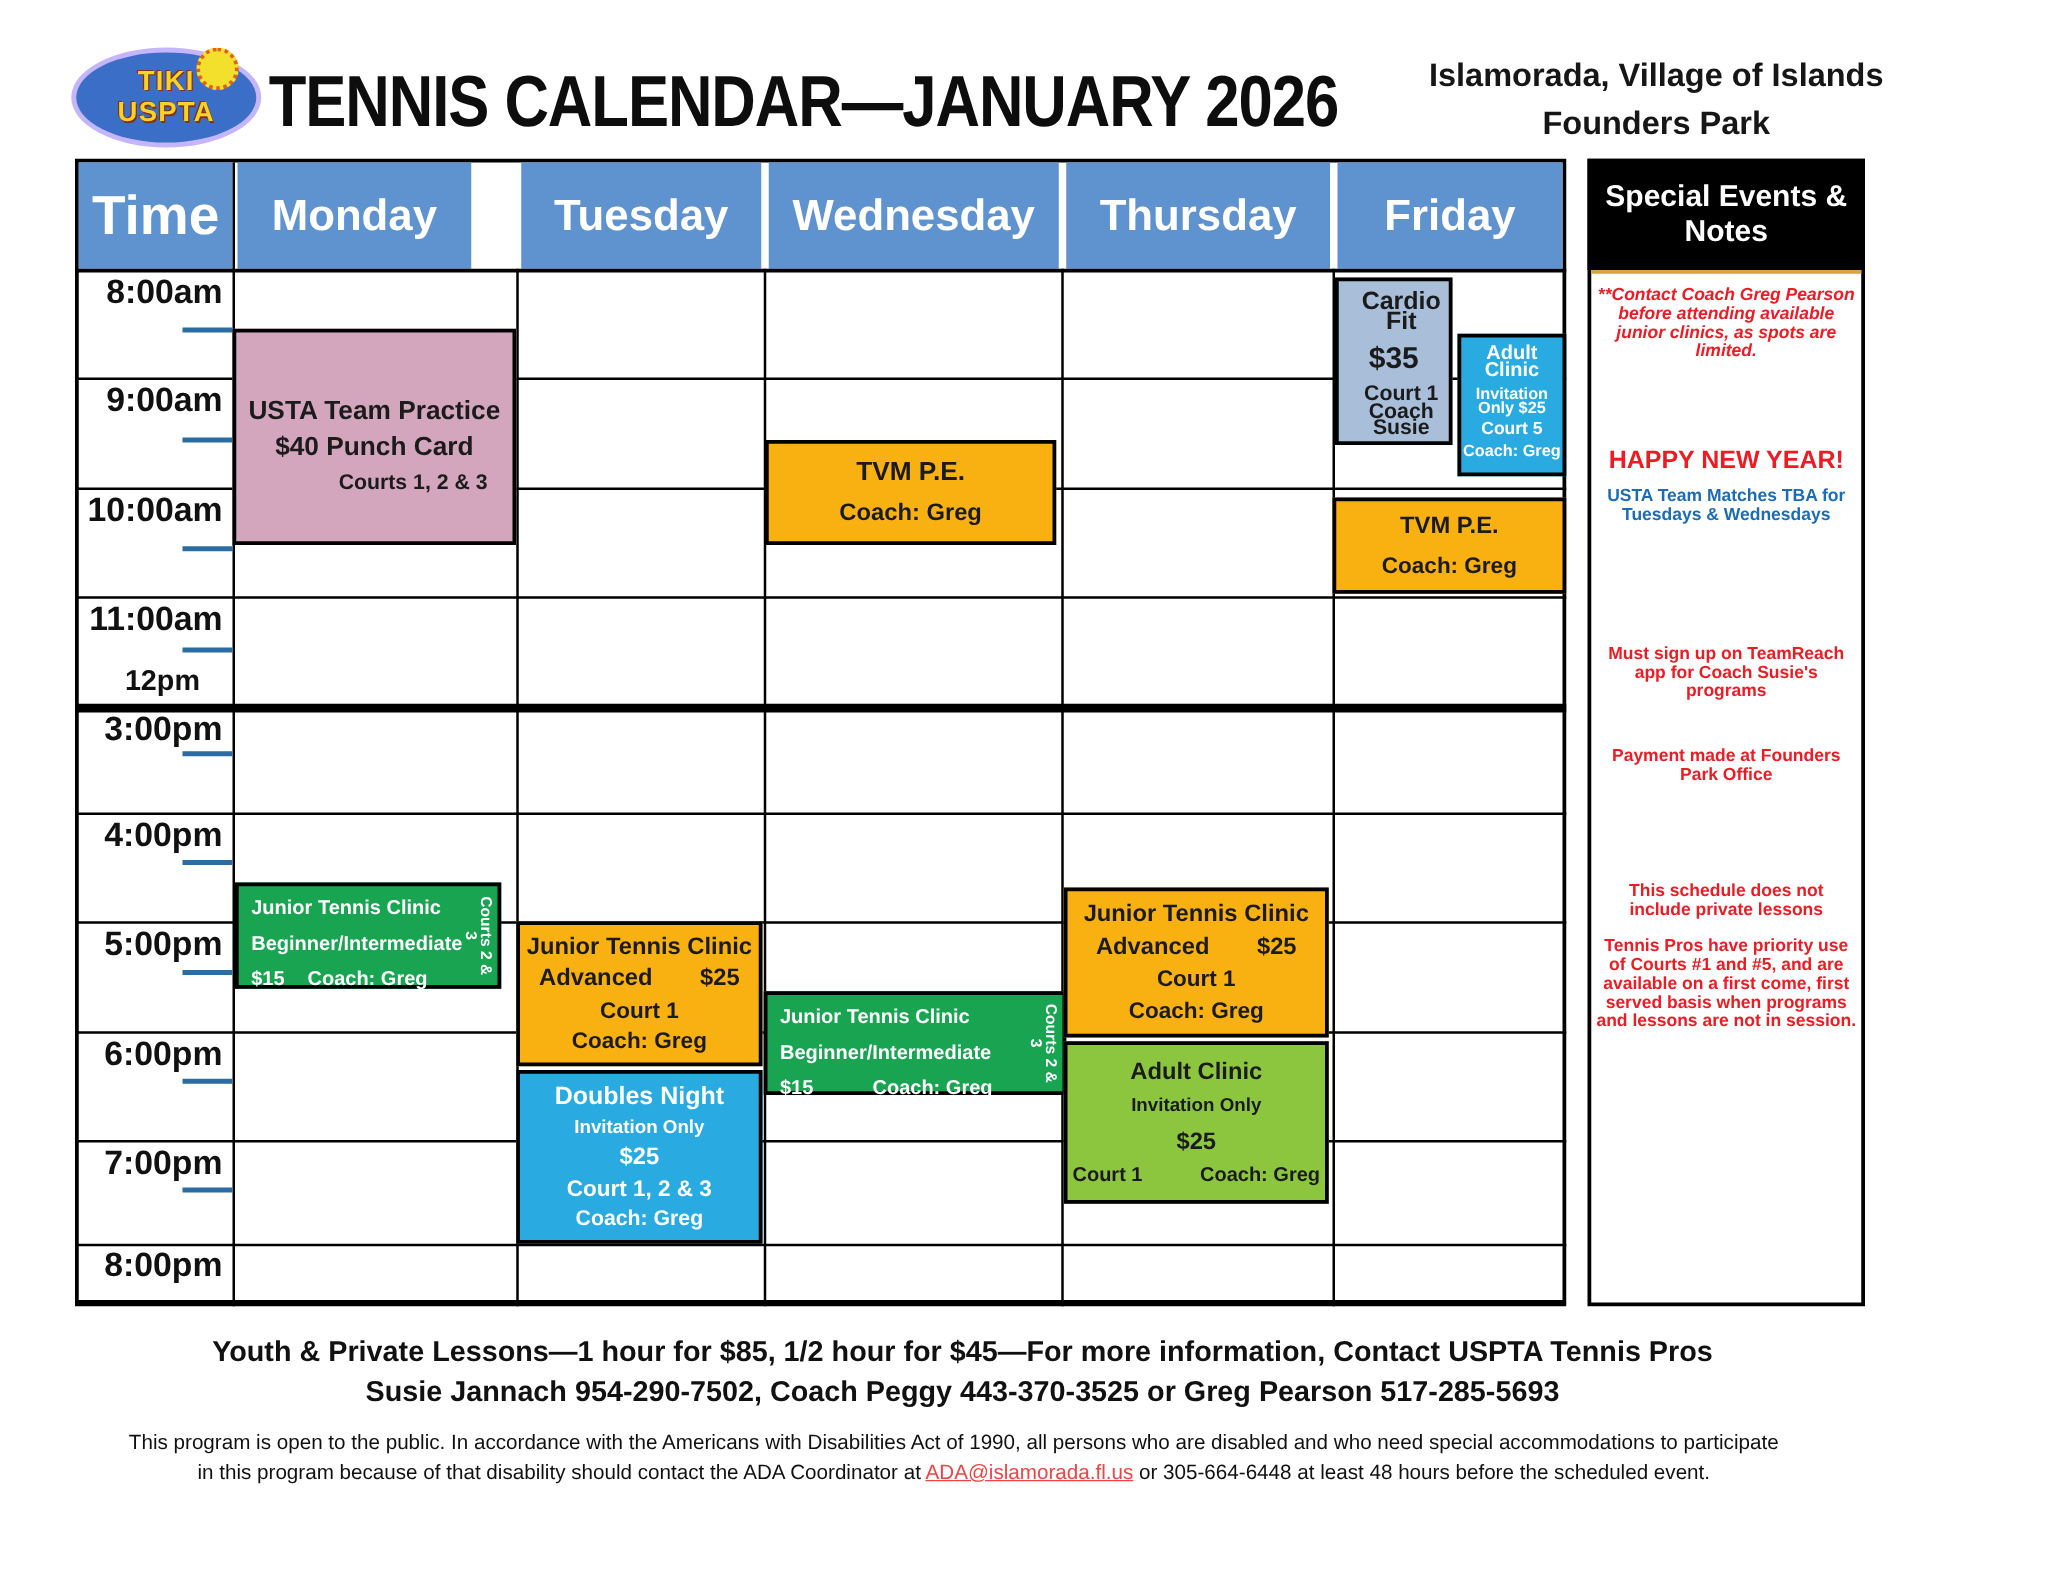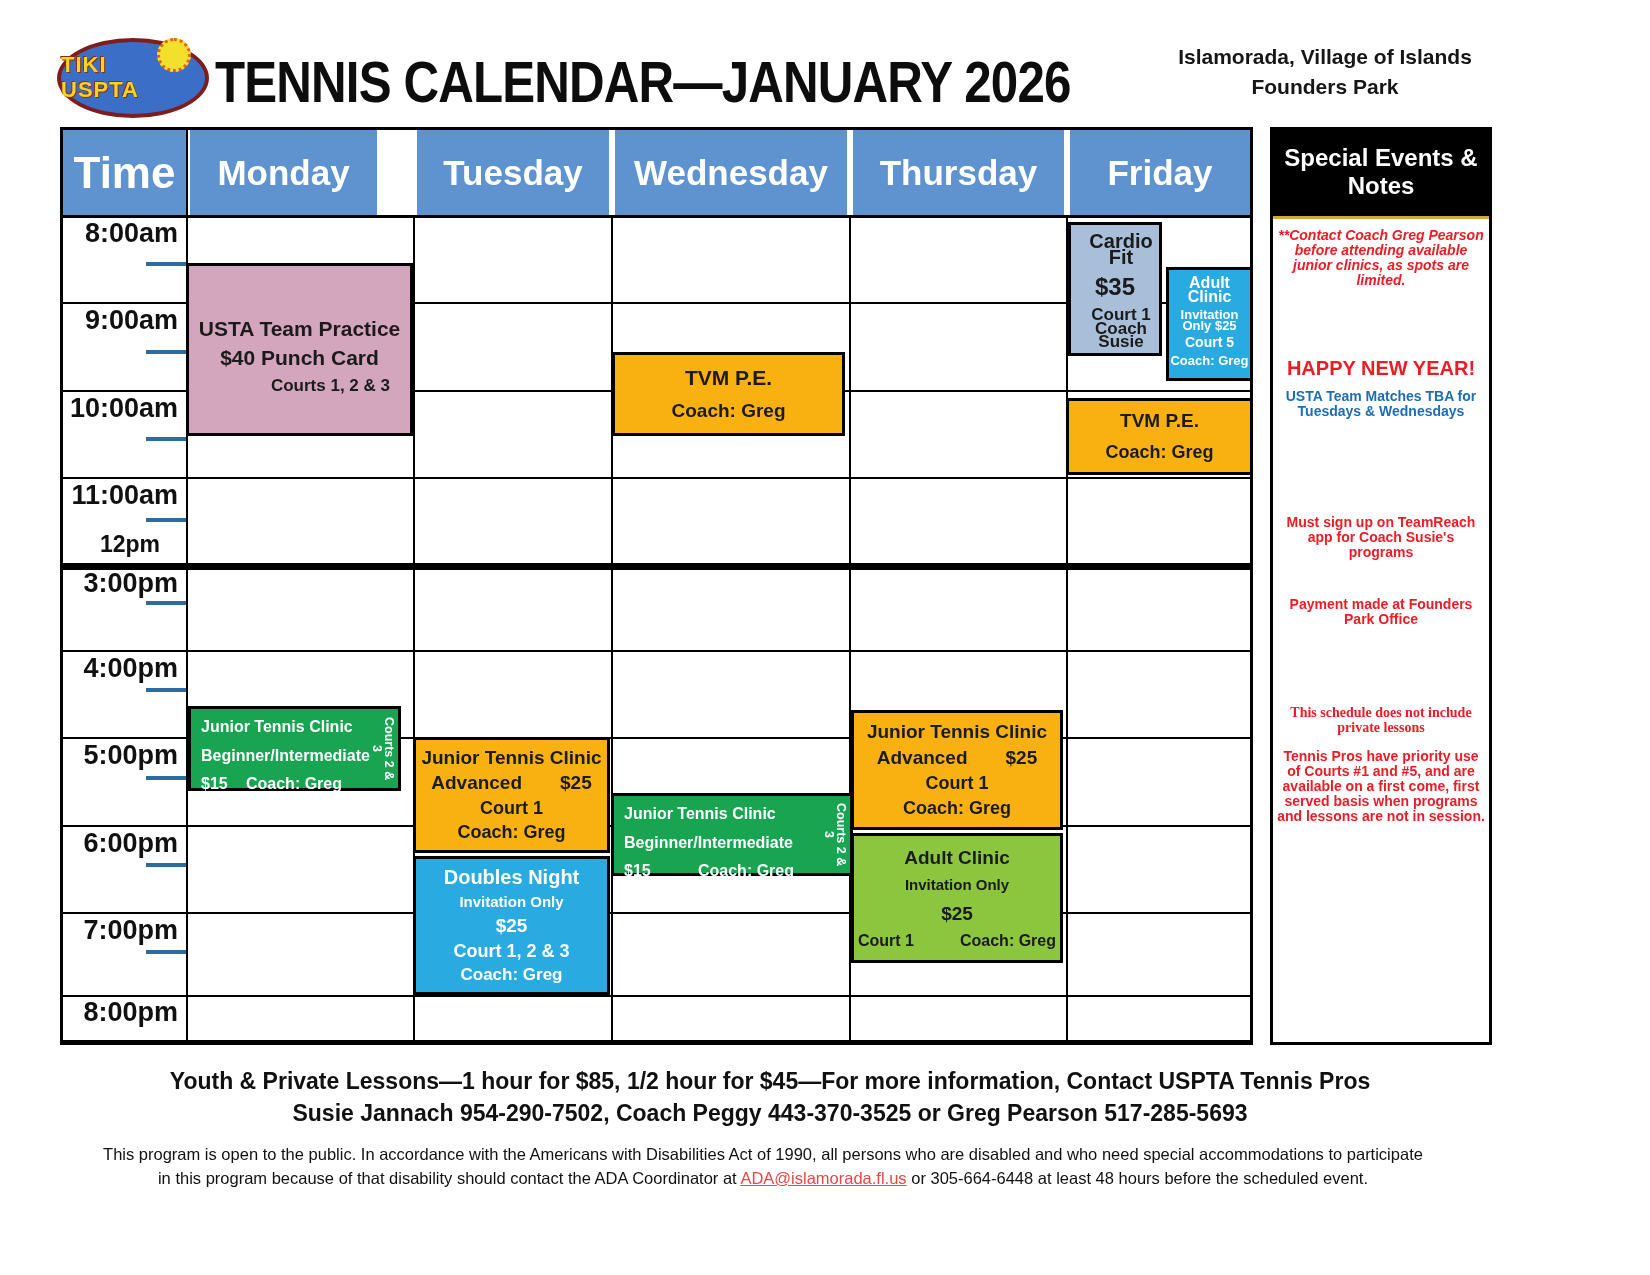--- a/index.html
+++ b/index.html
@@ -1,33 +1,33 @@
 <!DOCTYPE html>
 <html><head>
 <meta charset="utf-8">
 <style>
   html,body{margin:0;padding:0;background:#fff;}
   .page{position:relative;width:1650px;height:1275px;background:#fff;
         font-family:"Liberation Sans",sans-serif;overflow:hidden;}
 
   
   .logo{position:absolute;left:57px;top:38px;width:152px;height:80px;
-        background:#3b6fc7;border:4px solid #7f1d1d;border-radius:50%;
-        box-sizing:border-box;}
+        background:#3b6fc7;border:4px solid #c4b5fd;border-radius:50%;
+        box-sizing:border-box;text-align:center;}
   .logo-line{color:#f5d327;font-weight:bold;letter-spacing:1px;
         text-shadow:1px 1px 0 #8a2f12, -1px -1px 0 #8a2f12;line-height:1;}
   .logo-l1{font-size:22px;margin-top:12px;}
   .logo-l2{font-size:22px;margin-top:3px;}
   .logo-sun{position:absolute;right:14px;top:-4px;width:34px;height:34px;
         background:#f2e02c;border:3px dotted #e2611c;border-radius:50%;box-sizing:border-box;}
   .title{position:absolute;left:215px;top:48px;width:960px;margin:0;
         font-size:58px;font-weight:800;letter-spacing:-1px;color:#0d0d0d;
         transform:scaleX(.85);transform-origin:left center;white-space:nowrap;}
   .org{position:absolute;left:1140px;top:42px;width:370px;text-align:center;
-        font-size:21px;font-weight:bold;color:#161616;line-height:1.45;}
+        font-size:26px;font-weight:bold;color:#161616;line-height:1.45;}
 
   
   .grid-frame{position:absolute;left:60px;top:127px;width:1193px;height:918px;
         border:3px solid #000;border-bottom-width:5px;box-sizing:border-box;background:#fff;}
   .vl{position:absolute;width:2px;background:#000;top:215px;height:830px;}
   .vl-time{top:130px;height:915px;}
   .hl{position:absolute;left:60px;width:1193px;height:2px;background:#000;}
   .hl-hdr{height:3px;}
   .hl-thick{height:7px;}
   .hdr-cell{position:absolute;top:130px;height:85px;background:#5e93cf;color:#fff;
@@ -243,21 +243,21 @@
 
   <div class="sidebar"></div>
   <div class="sb-head">Special Events &amp; Notes</div>
   <div class="sb-gold"></div>
 
   <div class="note red it" style="top:228px;">**Contact Coach Greg Pearson before attending available junior clinics, as spots are limited.</div>
   <div class="note red" style="top:358px;font-size:20px;">HAPPY NEW YEAR!</div>
   <div class="note blue" style="top:389px;">USTA Team Matches TBA for Tuesdays &amp; Wednesdays</div>
   <div class="note red" style="top:515px;">Must sign up on TeamReach app for Coach Susie's programs</div>
   <div class="note red" style="top:597px;">Payment made at Founders Park Office</div>
-  <div class="note red" style="top:705px;font-family:Liberation Serif, serif;">This schedule does not include private lessons</div>
+  <div class="note red" style="top:705px;">This schedule does not include private lessons</div>
   <div class="note red" style="top:749px;">Tennis Pros have priority use of Courts #1 and #5, and are available on a first come, first served basis when programs and lessons are not in session.</div>
 
   <div class="foot-bold" style="top:1068px;">Youth &amp; Private Lessons—1 hour for $85, 1/2 hour for $45—For more information, Contact USPTA Tennis Pros</div>
   <div class="foot-bold" style="top:1100px;">Susie Jannach 954-290-7502, Coach Peggy 443-370-3525 or Greg Pearson 517-285-5693</div>
   <div class="disclaimer" style="top:1145px;">This program is open to the public. In accordance with the Americans with Disabilities Act of 1990, all persons who are disabled and who need special accommodations to participate</div>
   <div class="disclaimer" style="top:1169px;">
     <span>in this program because of that disability should contact the ADA Coordinator at </span><a href="#" class="link">ADA@islamorada.fl.us</a><span> or 305-664-6448 at least 48 hours before the scheduled event.</span>
   </div>
 
 </div>

